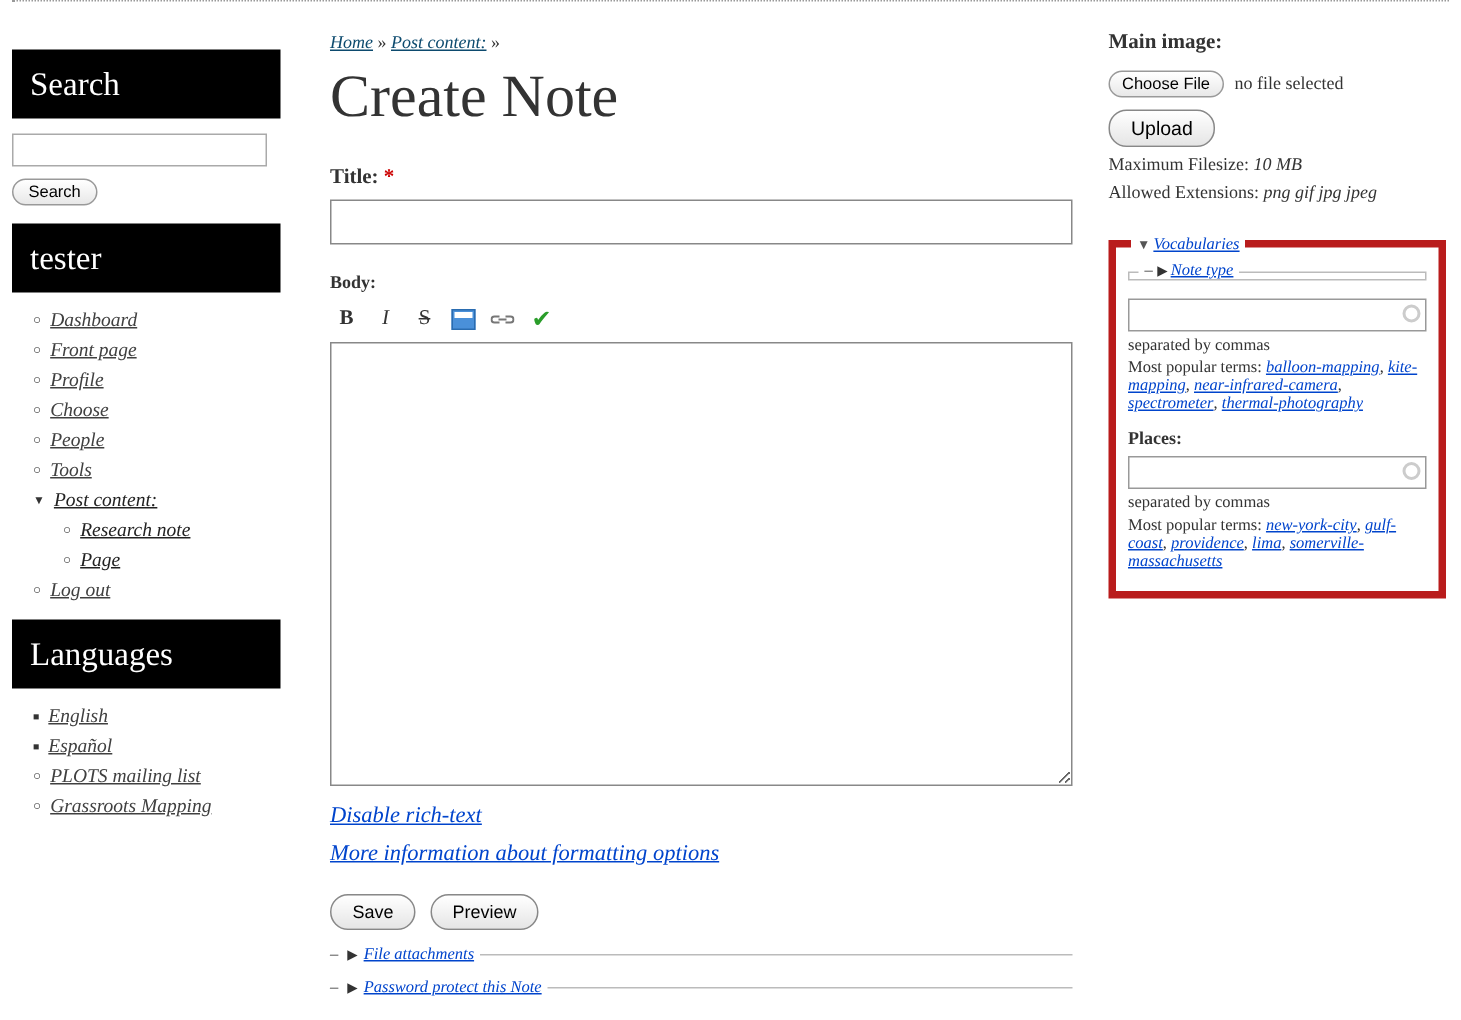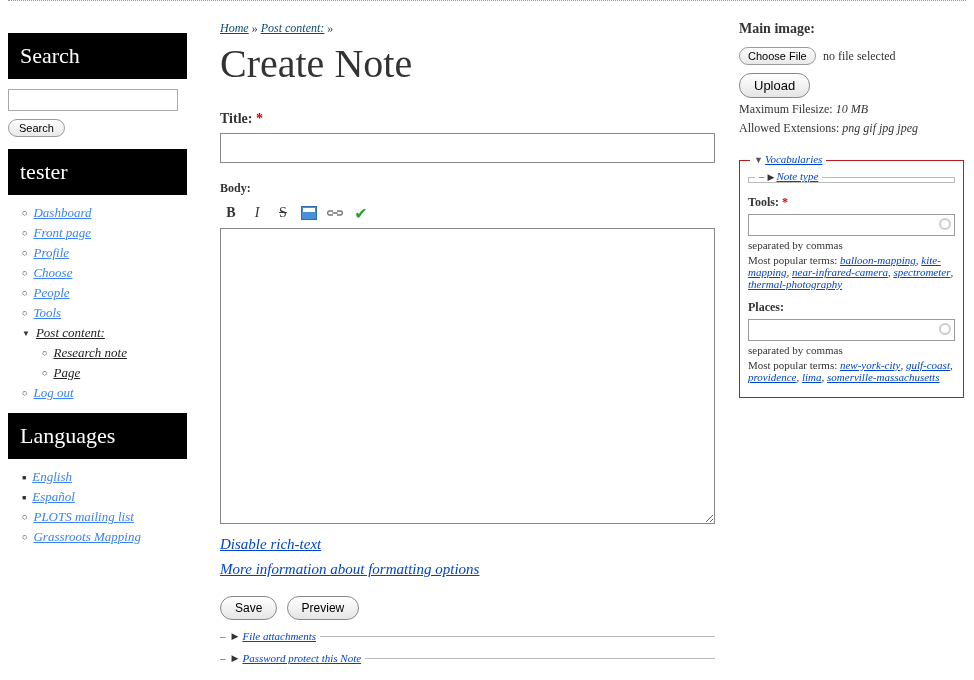--- a/index.html
+++ b/index.html
@@ -7,21 +7,21 @@
 .page { display: flex; max-width: 974px; margin: 0; padding-top: 8px; }
 .dotted-top { border-top: 1px dotted #999; margin: 0 8px 12px 8px; }
 .sidebar { width: 195px; padding: 0 8px; }
 .block-title { background: #000; color: #fff; padding: 10px 12px; font-size: 22px; font-weight: normal; margin-top: 12px; margin-bottom: 10px; }
 .search-input { width: 170px; height: 22px; border: 1px solid #aaa; margin-bottom: 8px; padding: 2px 4px; }
 .search-btn { font-family: "Lucida Grande", Arial, sans-serif; font-size: 11px; padding: 2px 10px; border: 1px solid #999; border-radius: 10px; background: linear-gradient(#fff,#e8e8e8); cursor: pointer; }
 .sidebar ul { list-style: none; padding-left: 14px; margin: 0; }
 .sidebar ul li { margin: 4px 0; font-style: italic; }
 .sidebar ul li::before { content: "○"; font-style: normal; color: #333; font-size: 9px; margin-right: 6px; position: relative; top: -1px; }
 .sidebar ul.square li::before { content: "■"; font-size: 7px; }
-.sidebar a { color: #3b82f6; text-decoration: underline; }
+.sidebar a { color: #404040; text-decoration: underline; }
 .sidebar .current::before { content: "▼"; font-size: 8px; }
 .sidebar .current a { color: #222; }
 .sidebar ul ul { padding-left: 20px; }
 .sidebar ul ul li::before { content: "○"; }
 .main { flex: 1; padding: 0 10px 0 25px; display: flex; }
 .content { flex: 1; padding-right: 24px; }
 .right-col { width: 225px; }
 .breadcrumb { font-size: 12px; margin-bottom: 2px; font-style: italic; }
 .breadcrumb a { color: #0c4a6e; text-decoration: underline; }
 .breadcrumb .sep { font-style: normal; }
@@ -47,21 +47,21 @@
 .fieldset-line .dash { margin-right: 6px; font-style: normal; }
 .fieldset-line .tri { margin-right: 4px; font-style: normal; font-size: 9px; }
 .fieldset-line a { color: #0044cc; text-decoration: underline; }
 .fieldset-line .rule { flex: 1; border-top: 1px solid #bbb; margin-left: 4px; }
 .right-col .field-label { margin-top: 0; }
 .choose-file { font-family: "Lucida Grande", Arial, sans-serif; font-size: 11px; padding: 2px 8px; border: 1px solid #999; border-radius: 10px; background: linear-gradient(#fff,#e8e8e8); cursor: pointer; }
 .file-status { font-size: 12px; margin-left: 4px; }
 .upload-btn { font-family: "Lucida Grande", Arial, sans-serif; font-size: 13px; padding: 4px 14px; border: 1px solid #888; border-radius: 12px; background: linear-gradient(#fff,#e5e5e5); cursor: pointer; margin-top: 8px; display: inline-block; }
 .hint { font-size: 12px; margin-top: 4px; }
 .hint .val { font-style: italic; margin-top: 48px; }
-.vocab-box { border: 1px solid #b91c1c; margin-top: 24px; padding: 2px 8px 14px 8px; position: relative; }
+.vocab-box { border: 5px solid #b91c1c; margin-top: 24px; padding: 2px 8px 14px 8px; position: relative; }
 .vocab-legend { position: absolute; top: -8px; left: 10px; background: #fff; padding: 0 4px; font-size: 11px; font-style: italic; }
 .vocab-legend .tri { font-style: normal; font-size: 9px; color: #555; margin-right: 2px; }
 .vocab-legend a { color: #0044cc; text-decoration: underline; }
 .inner-fieldset { border: 1px solid #bbb; margin: 14px 0 12px 0; position: relative; height: 6px; }
 .inner-legend { position: absolute; top: -8px; left: 6px; background: #fff; padding: 0 4px; font-size: 11px; font-style: italic; }
 .inner-legend .dash { font-style: normal; margin-right: 3px; }
 .inner-legend .tri { font-style: normal; font-size: 9px; margin-right: 2px; }
 .inner-legend a { color: #0044cc; text-decoration: underline; }
 .vocab-label { font-weight: bold; font-size: 12px; margin-top: 10px; display: block; }
 .vocab-input-wrap { position: relative; margin-top: 4px; }
@@ -168,21 +168,20 @@
       <div class="hint"><span>Maximum Filesize:</span> <span class="val">10 MB</span></div>
       <div class="hint"><span>Allowed Extensions:</span> <span class="val">png gif jpg jpeg</span></div>
 
       <div class="vocab-box">
         <div class="vocab-legend"><span class="tri">▼</span><a href="#">Vocabularies</a></div>
 
         <div class="inner-fieldset">
           <div class="inner-legend"><span class="dash">–</span><span class="tri">▶</span><a href="#">Note type</a></div>
         </div>
 
-        <label class="vocab-label"><span>Tools:</span> <span class="req">*</span></label>
         <div class="vocab-input-wrap">
           <input class="vocab-input" type="text" style="">
           <span class="throbber"></span>
         </div>
         <div class="vocab-hint">separated by commas</div>
         <div class="vocab-hint" id="tools-terms"><span>Most popular terms: </span><a href="#">balloon-mapping</a>, <a href="#">kite-mapping</a>, <a href="#">near-infrared-camera</a>, <a href="#">spectrometer</a>, <a href="#">thermal-photography</a></div>
 
         <label class="vocab-label">Places:</label>
         <div class="vocab-input-wrap">
           <input class="vocab-input" type="text" style="">

